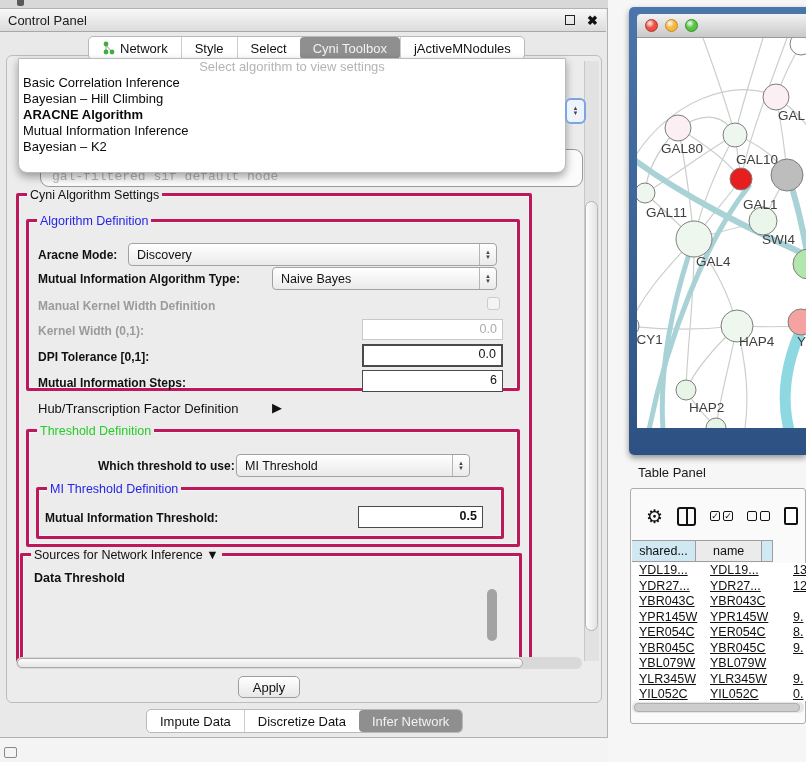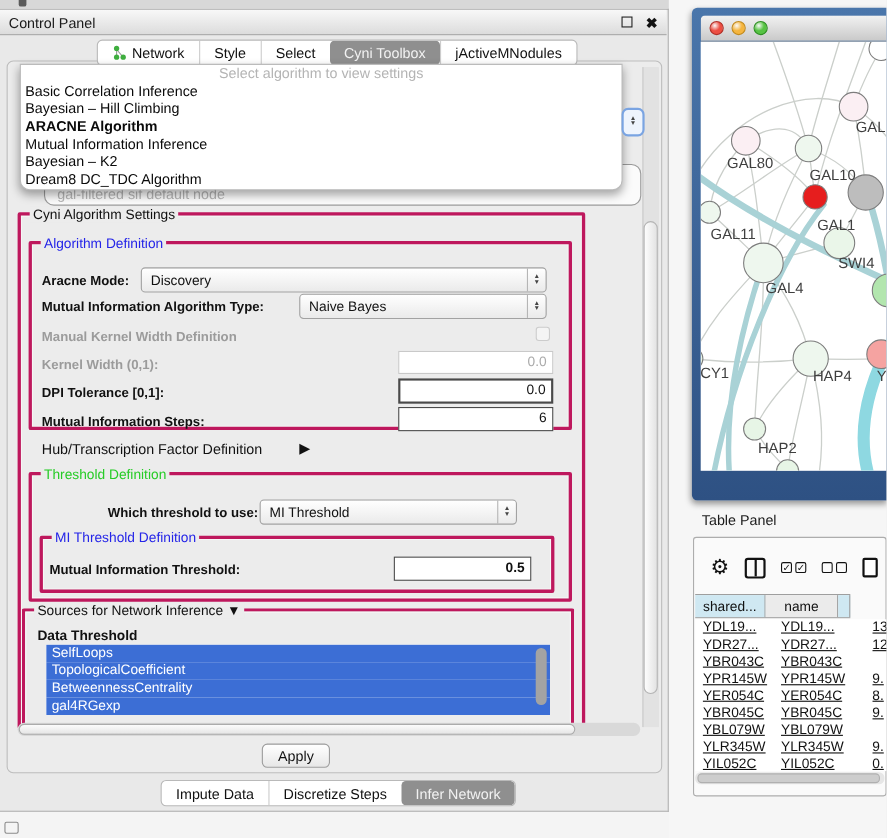--- a/index.html
+++ b/index.html
@@ -148,35 +148,34 @@
     <span class="spacer"></span>
     <span class="float-box"></span>
     <span class="close-x">✖</span>
   </div>
 
   <div class="abs" id="inner-panel" style="left:6px; top:46px;"></div>
   <div class="abs" id="v-scroll-track" style="top:52px;"></div>
   <div class="abs" id="v-scroll-thumb" style="top:192px;"></div>
 
   <div class="abs" id="ghost-combo" style="top:140px;"></div>
-  <div class="abs" id="ghost-combo-text" style="top:160px;">gal-filtered sif default node</div>
+  <div class="abs" id="ghost-combo-text" style="top:160px;font-family:Liberation Mono, monospace;">gal-filtered sif default node</div>
 
   <div class="abs" id="focus-stepper" style="top:89px;">
     <div class="step-arrows">▲<br>▼</div>
   </div>
 
   <div class="abs" id="algo-popup" style="top:49px;">
     <div id="algo-prompt">Select algorithm to view settings</div>
     <div id="algo-items">
         <div class="algo-item">Basic Correlation Inference</div>
         <div class="algo-item">Bayesian – Hill Climbing</div>
         <div class="algo-item bold">ARACNE Algorithm</div>
         <div class="algo-item">Mutual Information Inference</div>
         <div class="algo-item">Bayesian – K2</div>
-        <div class="algo-item">Dream8 DC_TDC Algorithm</div>
       </div>
   </div>
 
   <div class="fieldset" style="left:16px; top:184px; width:516px; height:470px;">
     <span class="legend">Cyni Algorithm Settings</span>
   </div>
 
   <div class="fieldset" style="left:26px; top:210px; width:494px; height:172px;">
     <span class="legend blue">Algorithm Definition</span>
   </div>
@@ -219,39 +218,33 @@
   <div class="fieldset" style="left:36px; top:478px; width:468px; height:52px;">
     <span class="legend blue">MI Threshold Definition</span>
   </div>
   <span class="flabel" style="left:45px; top:502px;">Mutual Information Threshold:</span>
   <div class="tfield" style="left:358px; top:497px; width:125px; height:22px;font-weight:bold;">0.5</div>
 
   <div class="fieldset" style="left:20px; top:544px; width:502px; height:110px; border-bottom:none;">
     <span class="legend"><span>Sources for Network Inference</span> <span>▼</span></span>
   </div>
   <span class="flabel" style="left:34px; top:562px; font-size:12.5px;">Data Threshold</span>
-  <div class="abs" id="attr-list" style="top:577px;">
-      <div class="attr-item" style="background: rgb(60, 110, 213);">SelfLoops</div>
-      <div class="attr-item" style="background: rgb(60, 110, 213);">TopologicalCoefficient</div>
-      <div class="attr-item" style="background: rgb(60, 110, 213);">BetweennessCentrality</div>
-      <div class="attr-item" style="background: rgb(60, 110, 213);">gal4RGexp</div>
-    </div>
   <div class="abs" id="attr-thumb" style="top:580px;"></div>
 
   <div class="abs" id="h-scroll-track" style="top:648px;"></div>
   <div class="abs" id="h-scroll-thumb" style="top:649px;"></div>
 
   <div class="abs" id="apply-btn" style="top:667px;">Apply</div>
 
   <div class="abs tabgroup" id="bottom-tabs" style="top:700px;">
       <div class="tab">
         <span>Impute Data</span>
       </div>
       <div class="tab">
-        <span>Discretize Steps</span>
+        <span>Discretize Data</span>
       </div>
       <div class="tab selected">
         <span>Infer Network</span>
       </div>
     </div>
 </div>
 
 <div class="abs tabgroup" id="top-tabs">
     <div class="tab">
       <svg class="net-icon" width="13" height="14">

